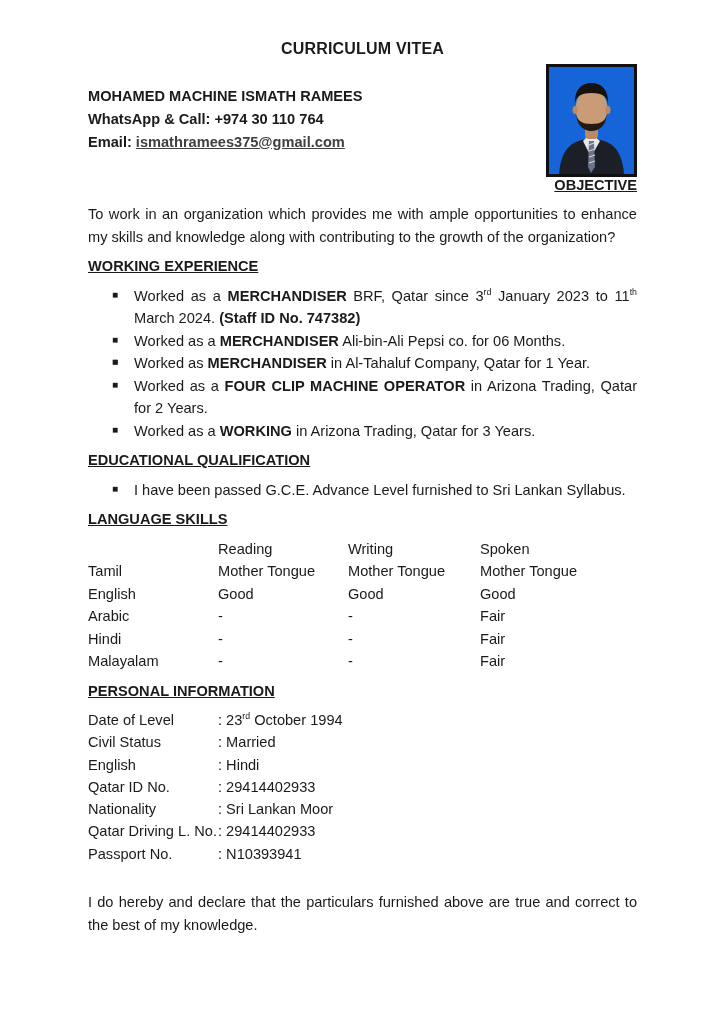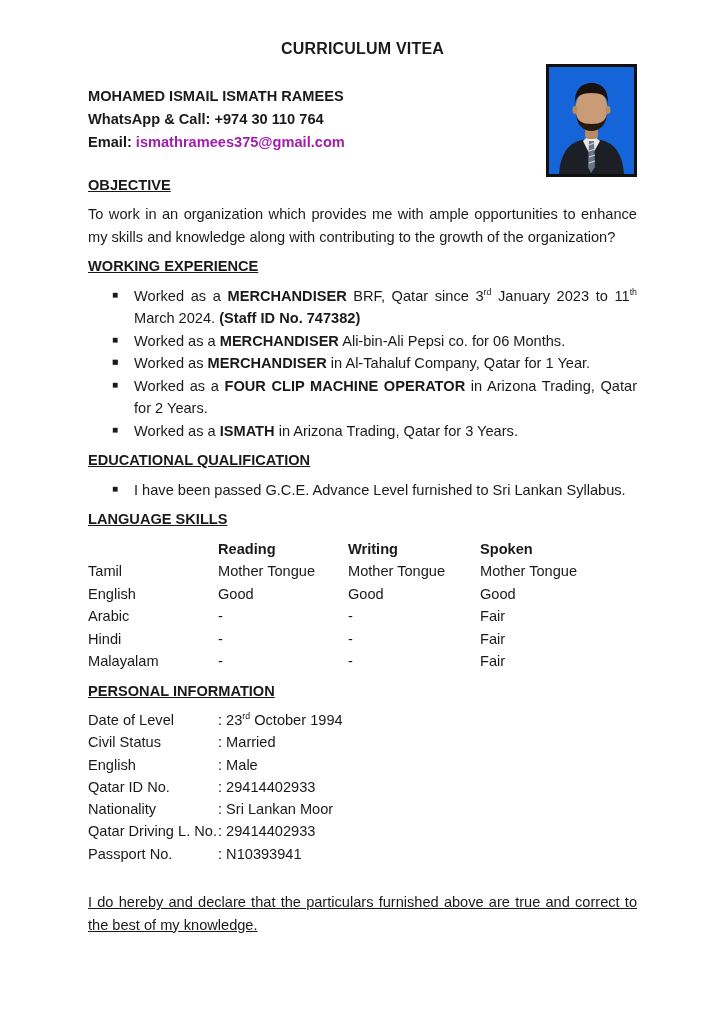--- a/index.html
+++ b/index.html
@@ -21,21 +21,22 @@
   .doc-title {
     text-align:center;
     font-weight:700;
     font-size:16px;
     letter-spacing:0.2px;
     margin-bottom:24px;
   }
   .contact-block { font-weight:700; }
   .contact-line { line-height:23px; }
   .email-link {
-    color:#a21caf;
+    color:#404040;
+    text-decoration:underline;
     cursor:pointer;
     font-weight:700;
   }
   .photo-frame {
     position:absolute;
     left:546px; top:64px;
     width:91px; height:113px;
     border:3px solid #101010;
     background:#1565d8;
     overflow:hidden;
@@ -54,35 +55,35 @@
     text-align:justify;
   }
   ul.bullets li .bullet-marker {
     position:absolute;
     left:24px; top:-1px;
     font-size:10px;
   }
   sup { font-size:60%; line-height:0; }
   .lang-table { display:grid; grid-template-columns:130px 130px 132px auto; }
   .lang-table .cell { line-height:22.5px; }
-  .lang-table .head { font-weight:700; }
+  .lang-table .head { font-weight:400; }
   .pi-table { display:grid; grid-template-columns:130px auto; }
   .pi-table .cell { line-height:22.3px; }
-  .declaration { text-align:justify; margin-top:26px;text-decoration:underline; }
-  .mt-obj { margin-top:20px; }
+  .declaration { text-align:justify; margin-top:26px; }
+  .mt-obj { margin-top:20px;text-align:right; }
 </style>
 </head>
 <body>
 
 <div class="page">
 
   <div class="doc-title">CURRICULUM VITEA</div>
 
   <div class="contact-block">
-    <div class="contact-line">MOHAMED ISMAIL ISMATH RAMEES</div>
+    <div class="contact-line">MOHAMED MACHINE ISMATH RAMEES</div>
     <div class="contact-line">WhatsApp &amp; Call: +974 30 110 764</div>
     <div class="contact-line"><span>Email: </span><span class="email-link">ismathramees375@gmail.com</span></div>
   </div>
 
   <div class="photo-frame">
     <svg width="85" height="107" viewBox="0 0 85 107">
       <rect x="0" y="0" width="85" height="107" fill="#1565d8"></rect>
 
       <path d="M10 107 C12 80 25 72 42 72 C60 72 73 80 75 107 Z" fill="#1d1f26"></path>
 
@@ -107,21 +108,21 @@
   <div class="section-heading mt-obj">OBJECTIVE</div>
   <div class="para">To work in an organization which provides me with ample opportunities to enhance my skills and knowledge along with contributing to the growth of the organization?</div>
 
   <div class="section-heading">WORKING EXPERIENCE</div>
   <ul class="bullets">
     <li><span class="bullet-marker">■</span><span>Worked as a <span style="font-weight: 700;">MERCHANDISER</span> BRF, Qatar since 3<sup>rd</sup> January 2023 to 11<sup>th</sup> March 2024. <span style="font-weight: 700;">(Staff ID No. 747382)</span></span></li>
     <li><span class="bullet-marker">■</span><span>Worked as a <span style="font-weight: 700;">MERCHANDISER</span> Ali-bin-Ali Pepsi co. for 06 Months.</span></li>
     <li><span class="bullet-marker">■</span></li>
     <li><span class="bullet-marker">■</span><span>Worked as <span style="font-weight: 700;">MERCHANDISER</span> in Al-Tahaluf Company, Qatar for 1 Year.</span></li>
     <li><span class="bullet-marker">■</span><span>Worked as a <span style="font-weight: 700;">FOUR CLIP MACHINE OPERATOR</span> in Arizona Trading, Qatar for 2 Years.</span></li>
-    <li><span class="bullet-marker">■</span><span>Worked as a <span style="font-weight: 700;">ISMATH</span> in Arizona Trading, Qatar for 3 Years.</span></li>
+    <li><span class="bullet-marker">■</span><span>Worked as a <span style="font-weight: 700;">WORKING</span> in Arizona Trading, Qatar for 3 Years.</span></li>
   </ul>
 
   <div class="section-heading">EDUCATIONAL QUALIFICATION</div>
   <ul class="bullets">
     <li><span class="bullet-marker">■</span><span>I have been passed G.C.E. Advance Level furnished to Sri Lankan Syllabus.</span></li>
   </ul>
 
   <div class="section-heading">LANGUAGE SKILLS</div>
   <div class="lang-table">
     <div class="cell"></div>
@@ -155,21 +156,21 @@
     <div class="cell">Fair</div>
   </div>
 
   <div class="section-heading">PERSONAL INFORMATION</div>
   <div class="pi-table">
     <div class="cell">Date of Level</div>
     <div class="cell">: 23<sup>rd</sup> October 1994</div>
     <div class="cell">Civil Status</div>
     <div class="cell">: Married</div>
     <div class="cell">English</div>
-    <div class="cell">: Male</div>
+    <div class="cell">: Hindi</div>
     <div class="cell">Qatar ID No.</div>
     <div class="cell">: 29414402933</div>
     <div class="cell">Nationality</div>
     <div class="cell">: Sri Lankan Moor</div>
     <div class="cell">Qatar Driving L. No.</div>
     <div class="cell">: 29414402933</div>
     <div class="cell">Passport No.</div>
     <div class="cell">: N10393941</div>
   </div>
 

